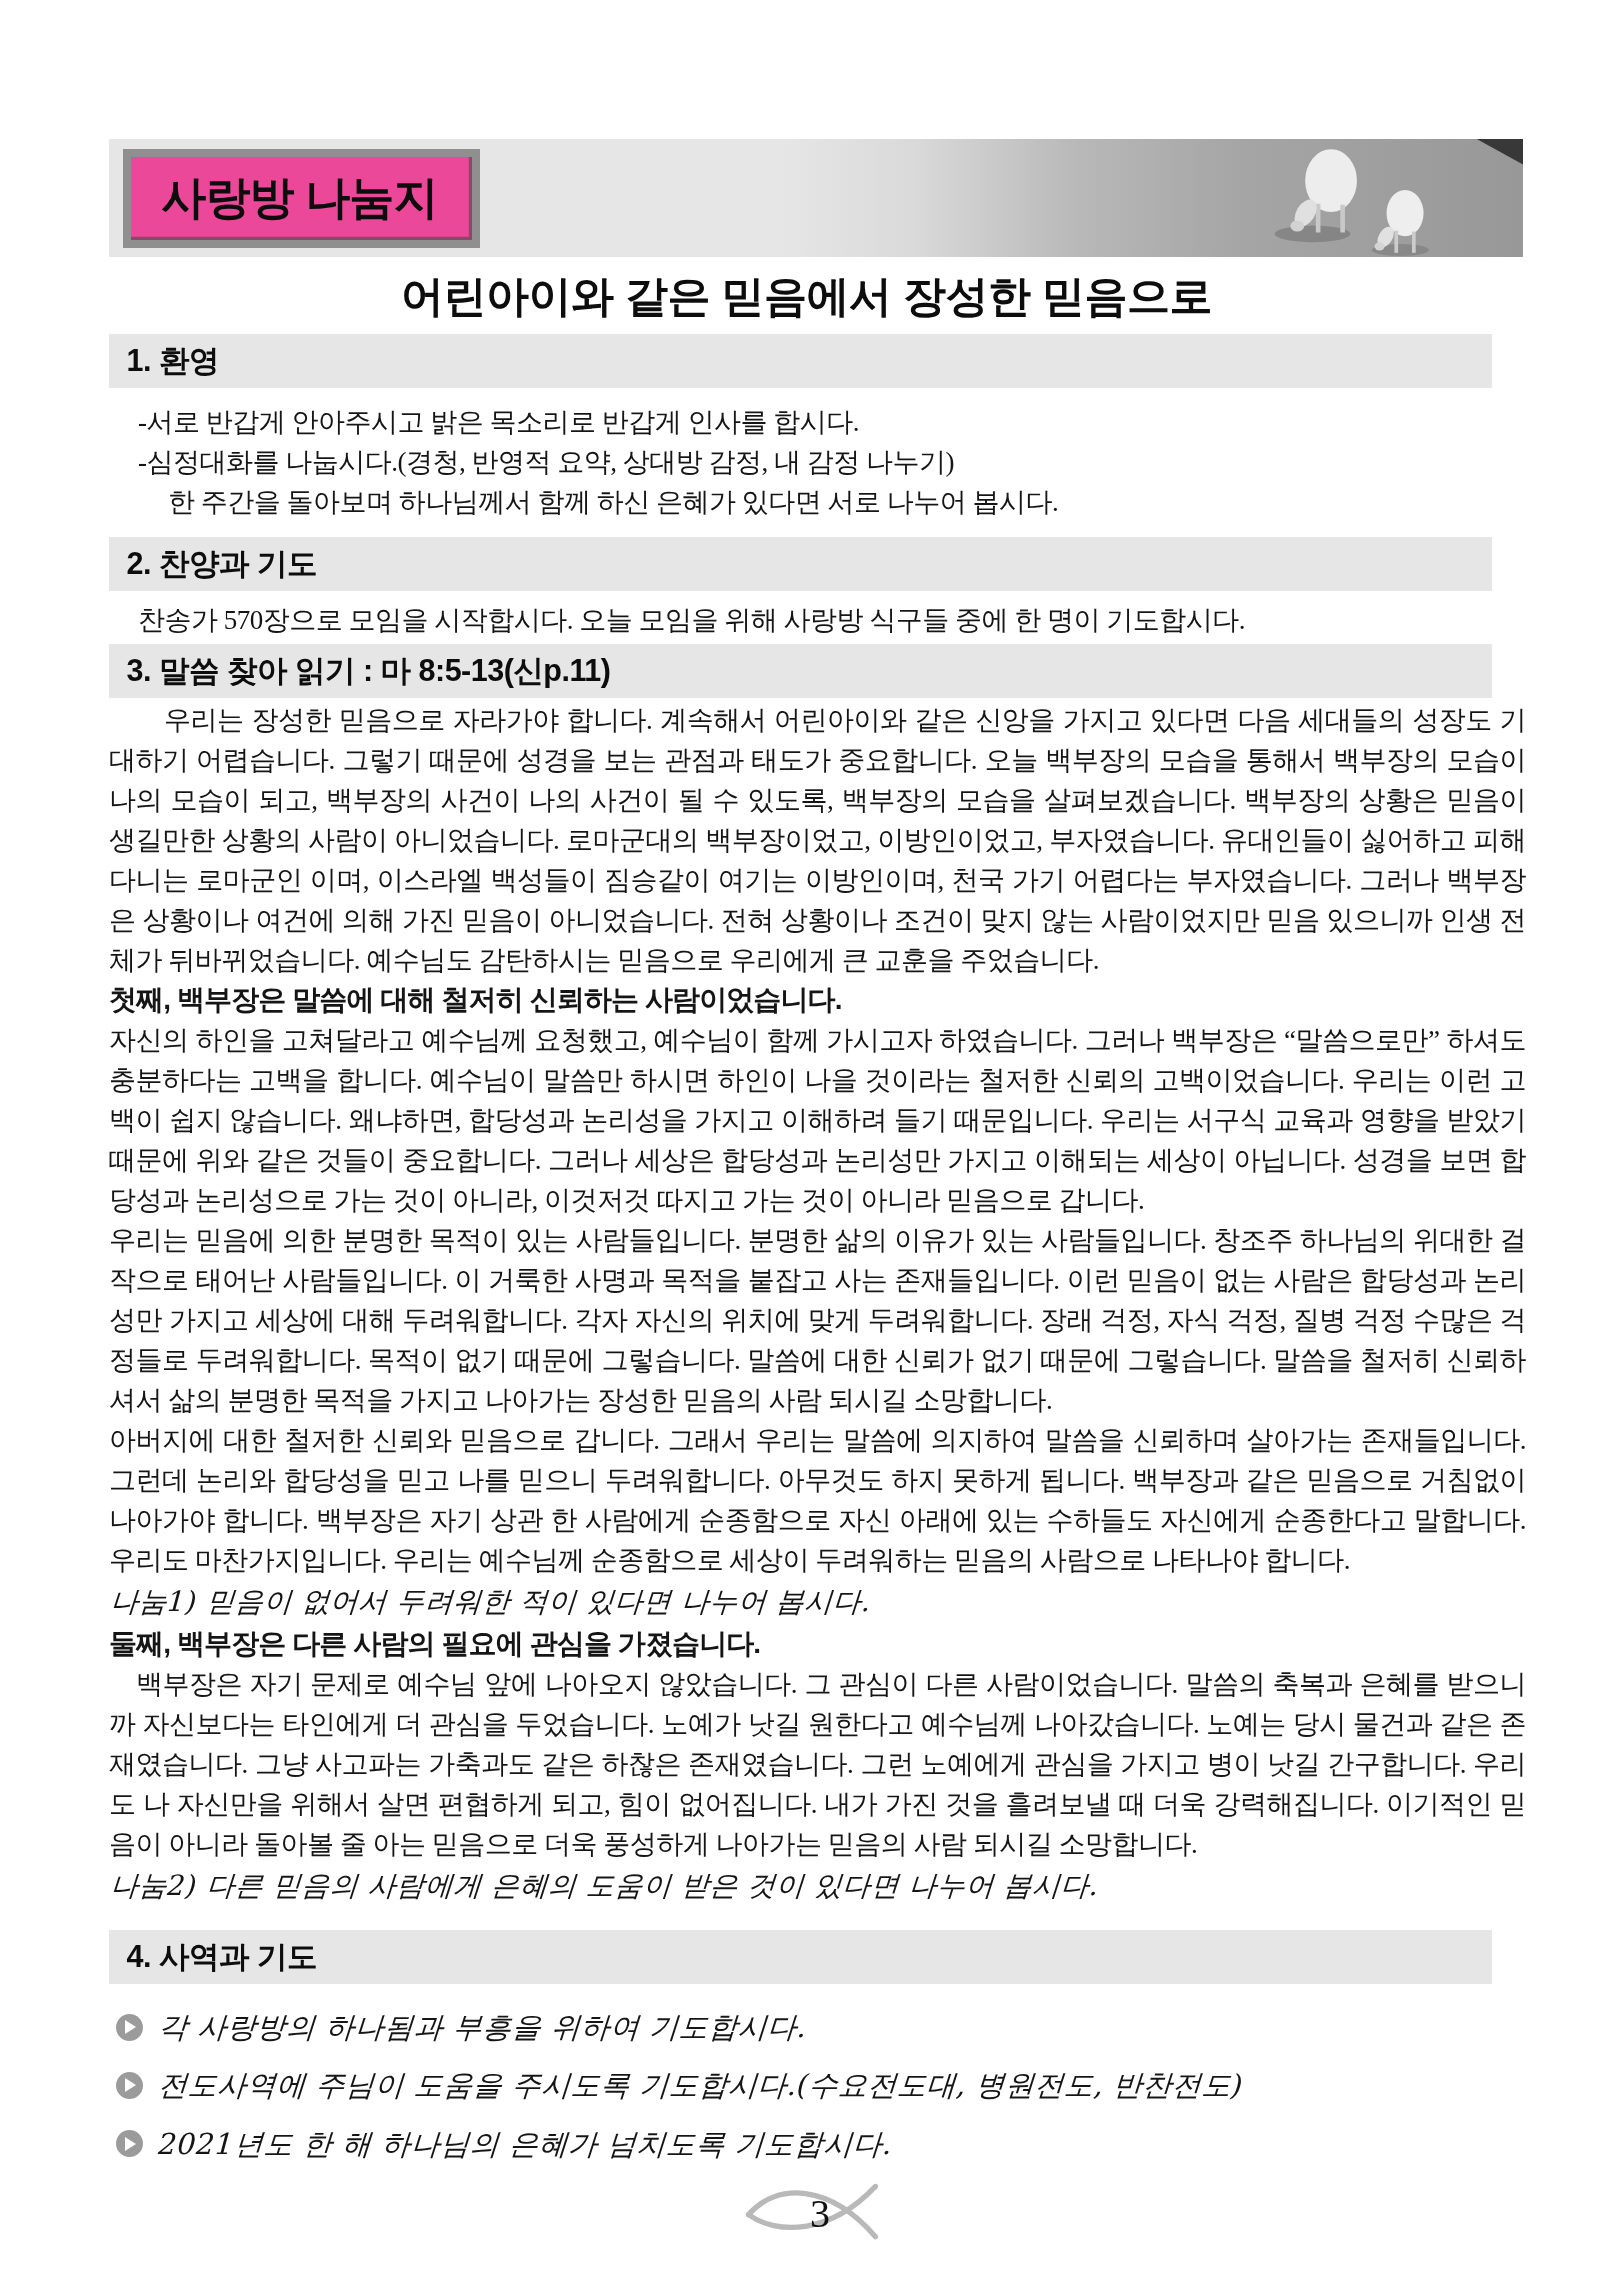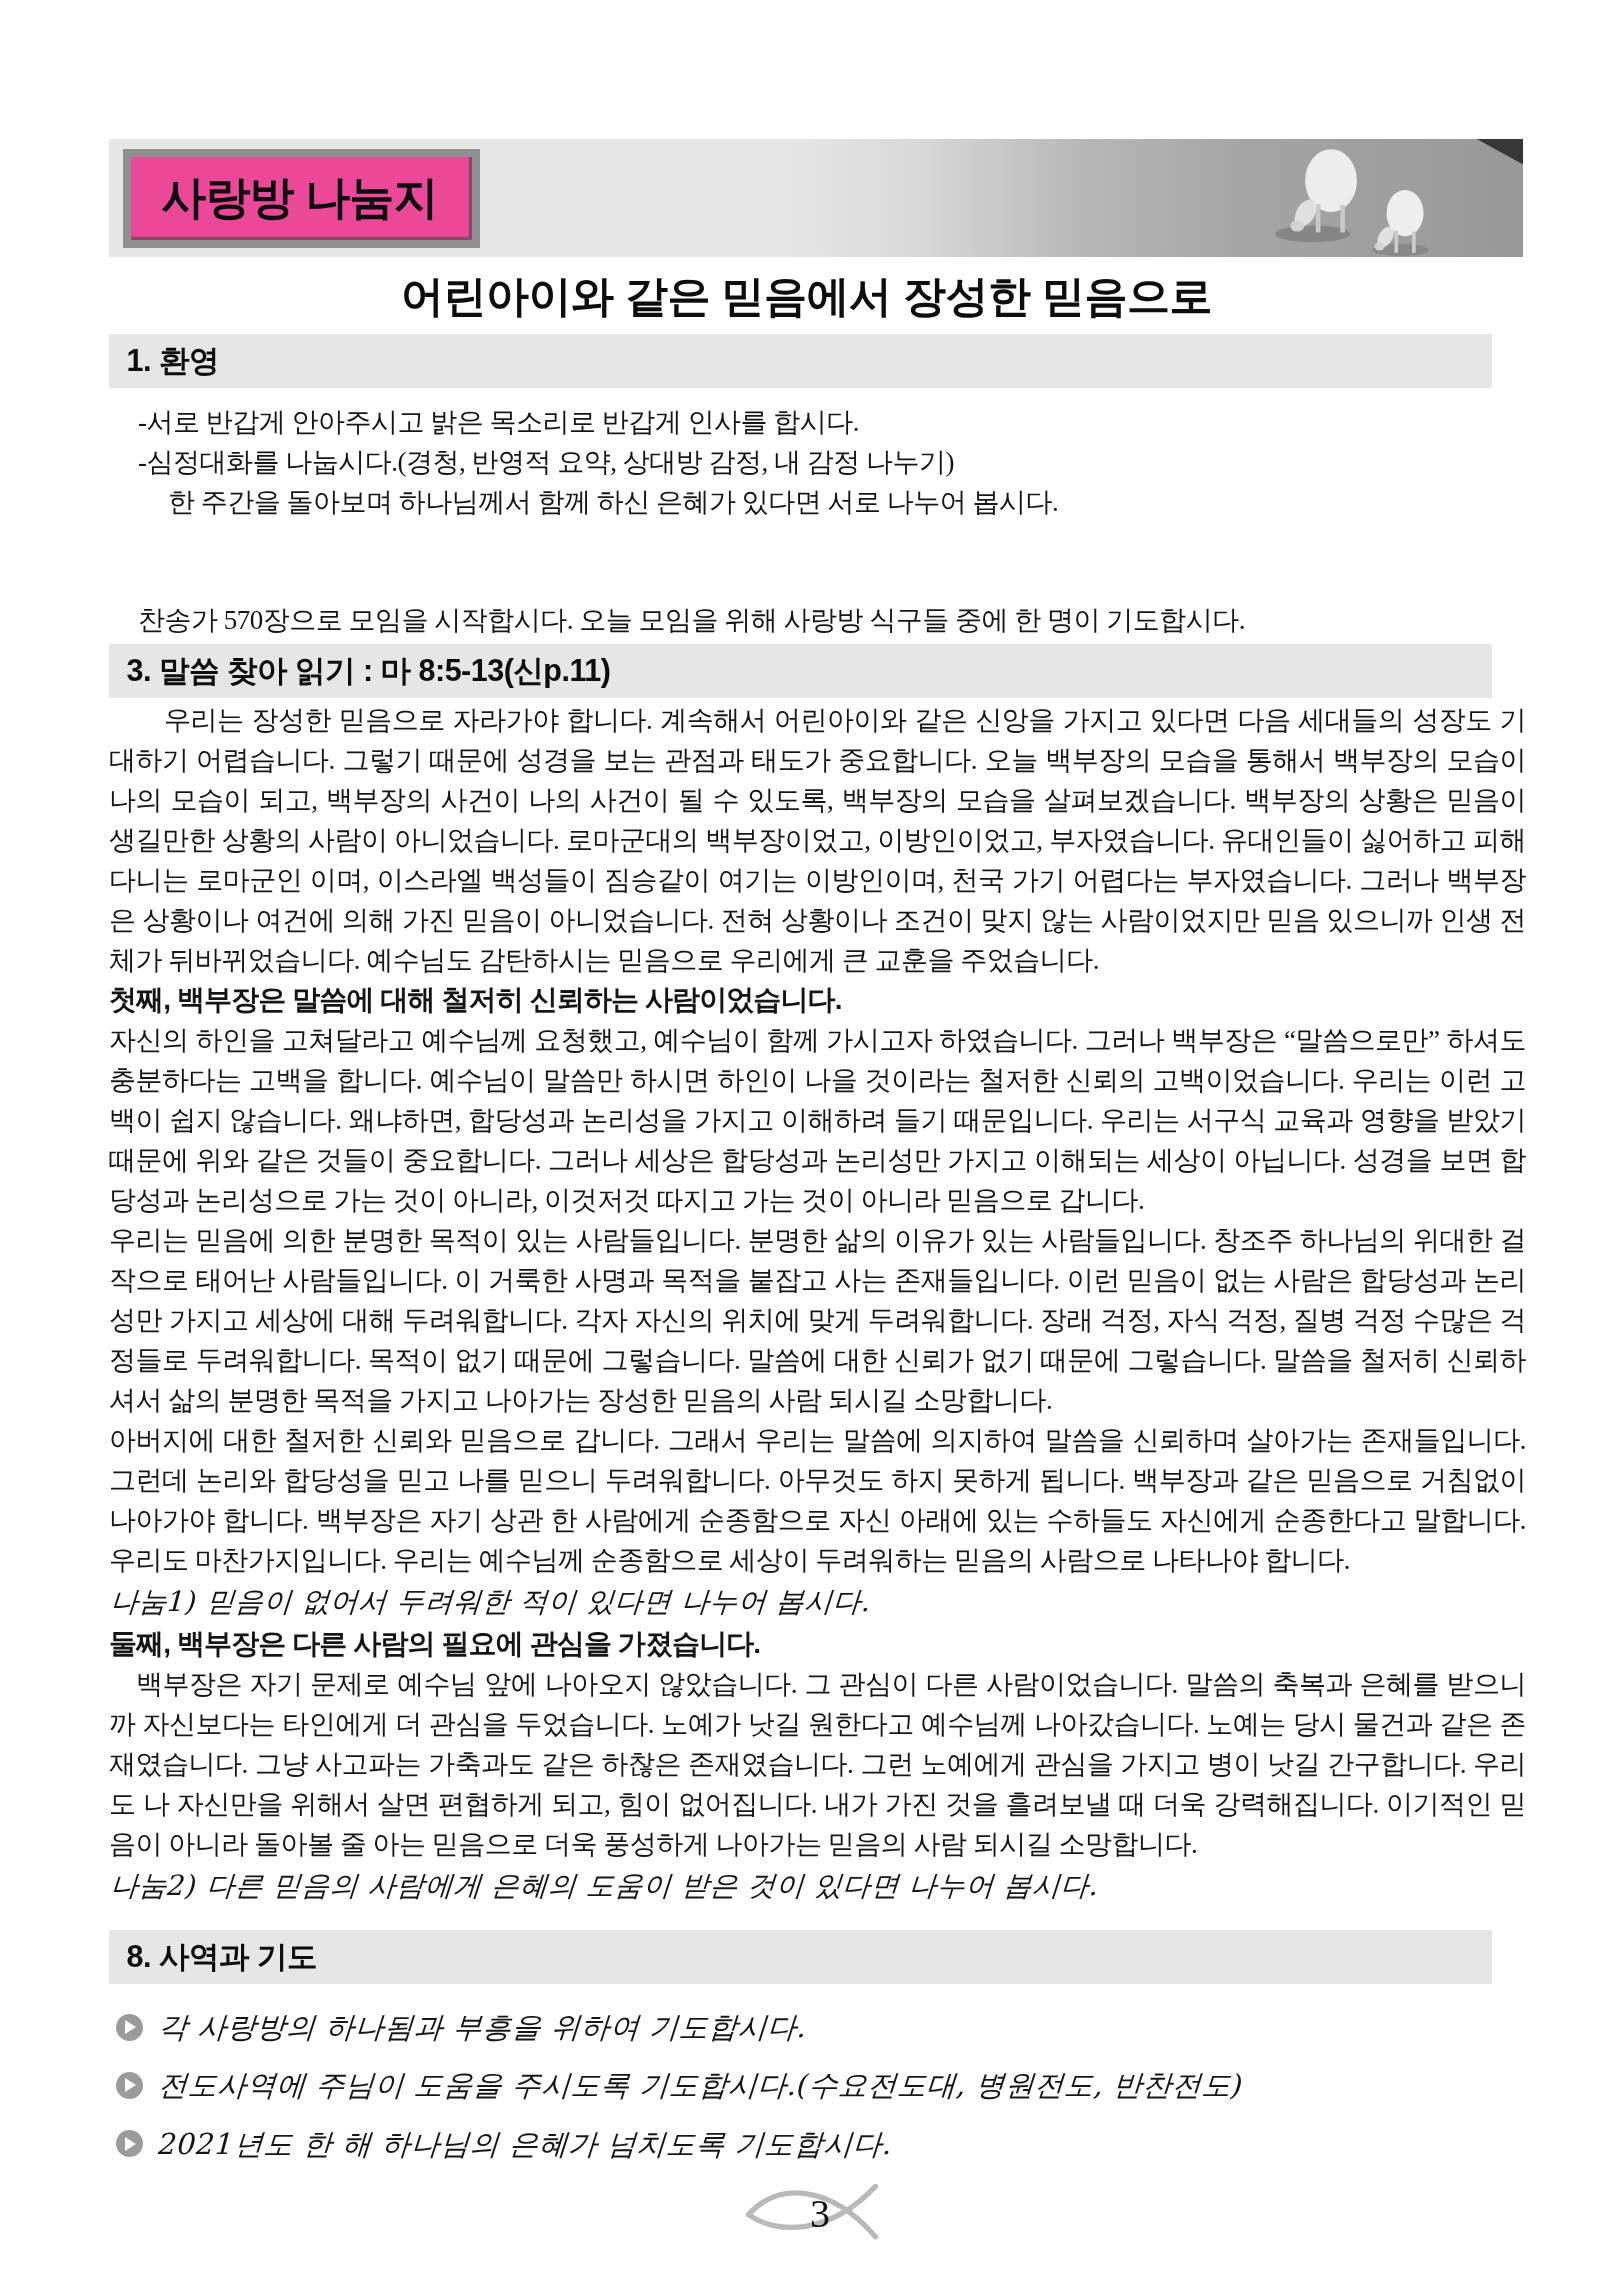--- a/index.html
+++ b/index.html
@@ -134,39 +134,42 @@
 
   <div class="section-band" id="band-welcome">
     <span class="section-label">1. 환영</span>
   </div>
   <div class="welcome-list bodytext">
     <div class="welcome-line">-서로 반갑게 안아주시고 밝은 목소리로 반갑게 인사를 합시다.</div>
     <div class="welcome-line">-심정대화를 나눕시다.(경청, 반영적 요약, 상대방 감정, 내 감정 나누기)</div>
     <div class="welcome-line welcome-cont">한 주간을 돌아보며 하나님께서 함께 하신 은혜가 있다면 서로 나누어 봅시다.</div>
   </div>
 
+  <div class="section-band" id="band-praise">
+    <span class="section-label">2. 찬양과 기도</span>
+  </div>
   <div class="praise-body bodytext">찬송가 570장으로 모임을 시작합시다. 오늘 모임을 위해 사랑방 식구들 중에 한 명이 기도합시다.</div>
 
   <div class="section-band" id="band-word">
     <span class="section-label">3. 말씀 찾아 읽기 : 마 8:5-13(신p.11)</span>
   </div>
   <div class="word-body bodytext">
     <p class="indent-1">우리는 장성한 믿음으로 자라가야 합니다. 계속해서 어린아이와 같은 신앙을 가지고 있다면 다음 세대들의 성장도 기대하기 어렵습니다. 그렇기 때문에 성경을 보는 관점과 태도가 중요합니다. 오늘 백부장의 모습을 통해서 백부장의 모습이 나의 모습이 되고, 백부장의 사건이 나의 사건이 될 수 있도록, 백부장의 모습을 살펴보겠습니다. 백부장의 상황은 믿음이 생길만한 상황의 사람이 아니었습니다. 로마군대의 백부장이었고, 이방인이었고, 부자였습니다. 유대인들이 싫어하고 피해 다니는 로마군인 이며, 이스라엘 백성들이 짐승같이 여기는 이방인이며, 천국 가기 어렵다는 부자였습니다. 그러나 백부장은 상황이나 여건에 의해 가진 믿음이 아니었습니다. 전혀 상황이나 조건이 맞지 않는 사람이었지만 믿음 있으니까 인생 전체가 뒤바뀌었습니다. 예수님도 감탄하시는 믿음으로 우리에게 큰 교훈을 주었습니다.</p>
     <p class="scripture-point">첫째, 백부장은 말씀에 대해 철저히 신뢰하는 사람이었습니다.</p>
     <p>자신의 하인을 고쳐달라고 예수님께 요청했고, 예수님이 함께 가시고자 하였습니다. 그러나 백부장은 “말씀으로만” 하셔도 충분하다는 고백을 합니다. 예수님이 말씀만 하시면 하인이 나을 것이라는 철저한 신뢰의 고백이었습니다. 우리는 이런 고백이 쉽지 않습니다. 왜냐하면, 합당성과 논리성을 가지고 이해하려 들기 때문입니다. 우리는 서구식 교육과 영향을 받았기 때문에 위와 같은 것들이 중요합니다. 그러나 세상은 합당성과 논리성만 가지고 이해되는 세상이 아닙니다. 성경을 보면 합당성과 논리성으로 가는 것이 아니라, 이것저것 따지고 가는 것이 아니라 믿음으로 갑니다.</p>
     <p>우리는 믿음에 의한 분명한 목적이 있는 사람들입니다. 분명한 삶의 이유가 있는 사람들입니다. 창조주 하나님의 위대한 걸작으로 태어난 사람들입니다. 이 거룩한 사명과 목적을 붙잡고 사는 존재들입니다. 이런 믿음이 없는 사람은 합당성과 논리성만 가지고 세상에 대해 두려워합니다. 각자 자신의 위치에 맞게 두려워합니다. 장래 걱정, 자식 걱정, 질병 걱정 수많은 걱정들로 두려워합니다. 목적이 없기 때문에 그렇습니다. 말씀에 대한 신뢰가 없기 때문에 그렇습니다. 말씀을 철저히 신뢰하셔서 삶의 분명한 목적을 가지고 나아가는 장성한 믿음의 사람 되시길 소망합니다.</p>
     <p>아버지에 대한 철저한 신뢰와 믿음으로 갑니다. 그래서 우리는 말씀에 의지하여 말씀을 신뢰하며 살아가는 존재들입니다. 그런데 논리와 합당성을 믿고 나를 믿으니 두려워합니다. 아무것도 하지 못하게 됩니다. 백부장과 같은 믿음으로 거침없이 나아가야 합니다. 백부장은 자기 상관 한 사람에게 순종함으로 자신 아래에 있는 수하들도 자신에게 순종한다고 말합니다. 우리도 마찬가지입니다. 우리는 예수님께 순종함으로 세상이 두려워하는 믿음의 사람으로 나타나야 합니다.</p>
     <p class="hand">나눔1) 믿음이 없어서 두려워한 적이 있다면 나누어 봅시다.</p>
     <p class="scripture-point">둘째, 백부장은 다른 사람의 필요에 관심을 가졌습니다.</p>
     <p class="indent-s">백부장은 자기 문제로 예수님 앞에 나아오지 않았습니다. 그 관심이 다른 사람이었습니다. 말씀의 축복과 은혜를 받으니까 자신보다는 타인에게 더 관심을 두었습니다. 노예가 낫길 원한다고 예수님께 나아갔습니다. 노예는 당시 물건과 같은 존재였습니다. 그냥 사고파는 가축과도 같은 하찮은 존재였습니다. 그런 노예에게 관심을 가지고 병이 낫길 간구합니다. 우리도 나 자신만을 위해서 살면 편협하게 되고, 힘이 없어집니다. 내가 가진 것을 흘려보낼 때 더욱 강력해집니다. 이기적인 믿음이 아니라 돌아볼 줄 아는 믿음으로 더욱 풍성하게 나아가는 믿음의 사람 되시길 소망합니다.</p>
     <p class="hand">나눔2) 다른 믿음의 사람에게 은혜의 도움이 받은 것이 있다면 나누어 봅시다.</p>
   </div>
 
   <div class="section-band" id="band-ministry">
-    <span class="section-label">8. 사역과 기도</span>
+    <span class="section-label">4. 사역과 기도</span>
   </div>
   <div class="prayer-list">
     <div class="prayer-item">
       <span class="arrow-circle"></span>
       <span class="prayer-text hand">각 사랑방의 하나됨과 부흥을 위하여 기도합시다.</span>
     </div>
     <div class="prayer-item">
       <span class="arrow-circle"></span>
       <span class="prayer-text hand">전도사역에 주님이 도움을 주시도록 기도합시다.(수요전도대, 병원전도, 반찬전도)</span>
     </div>

